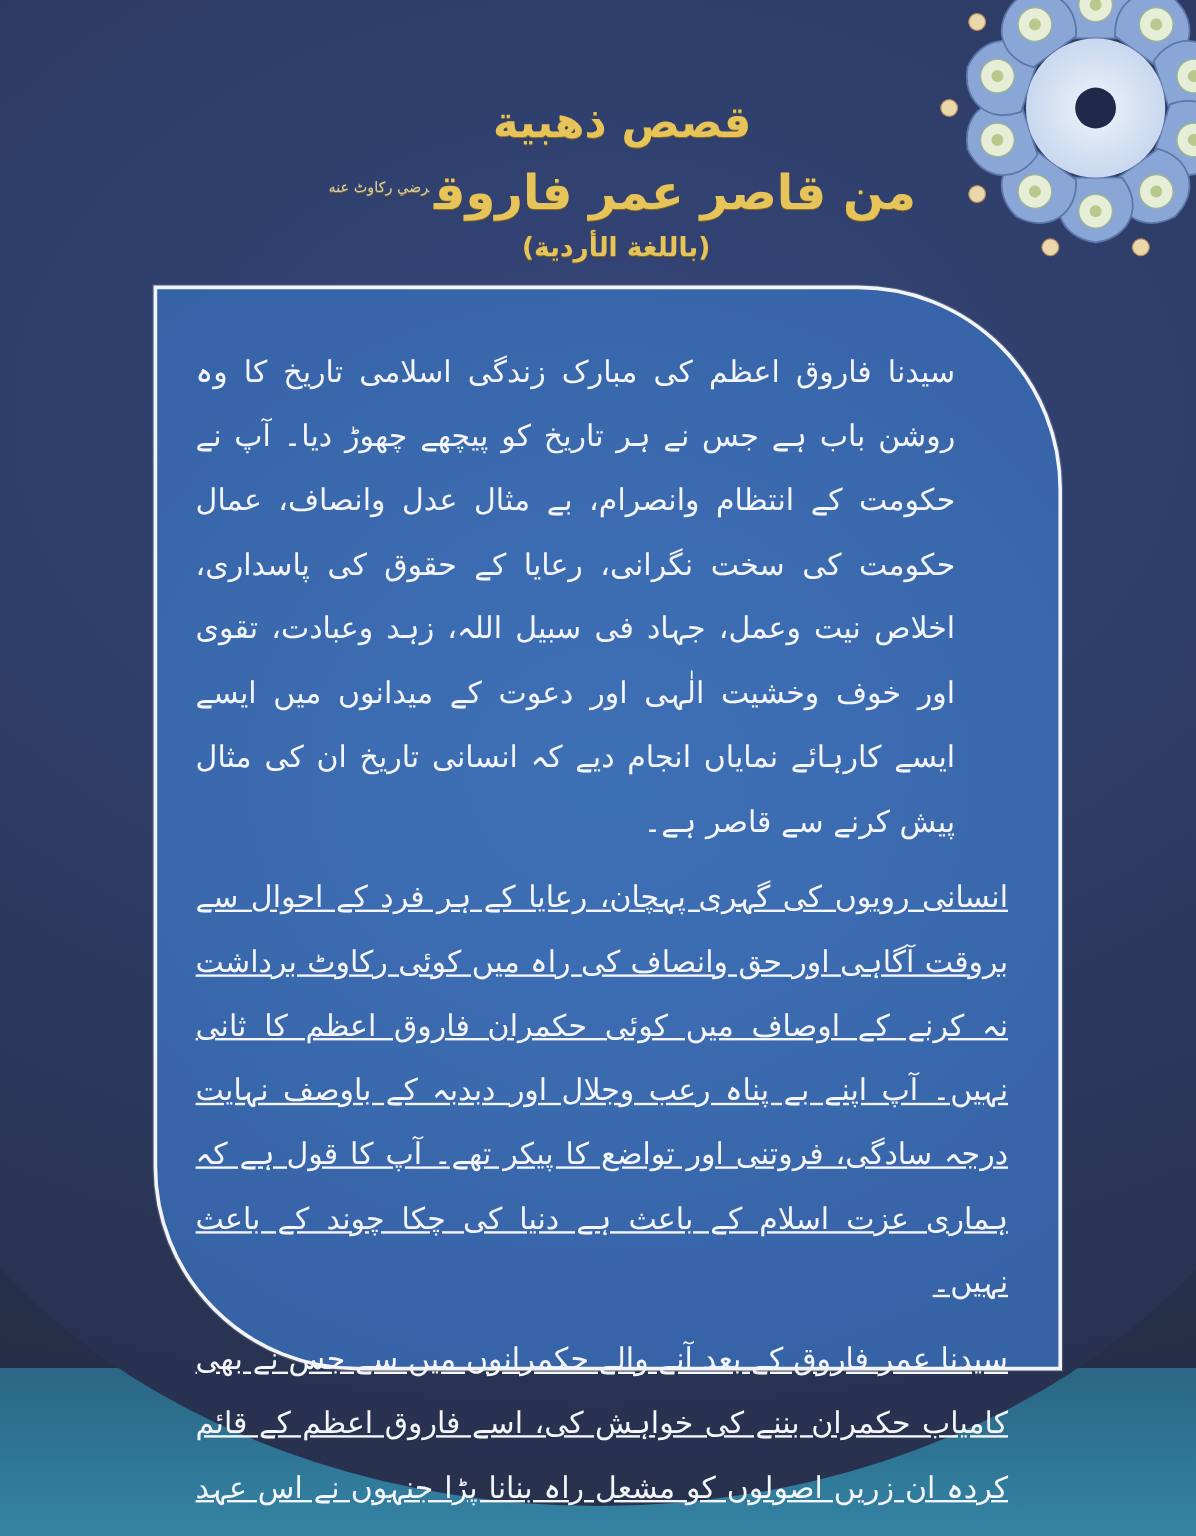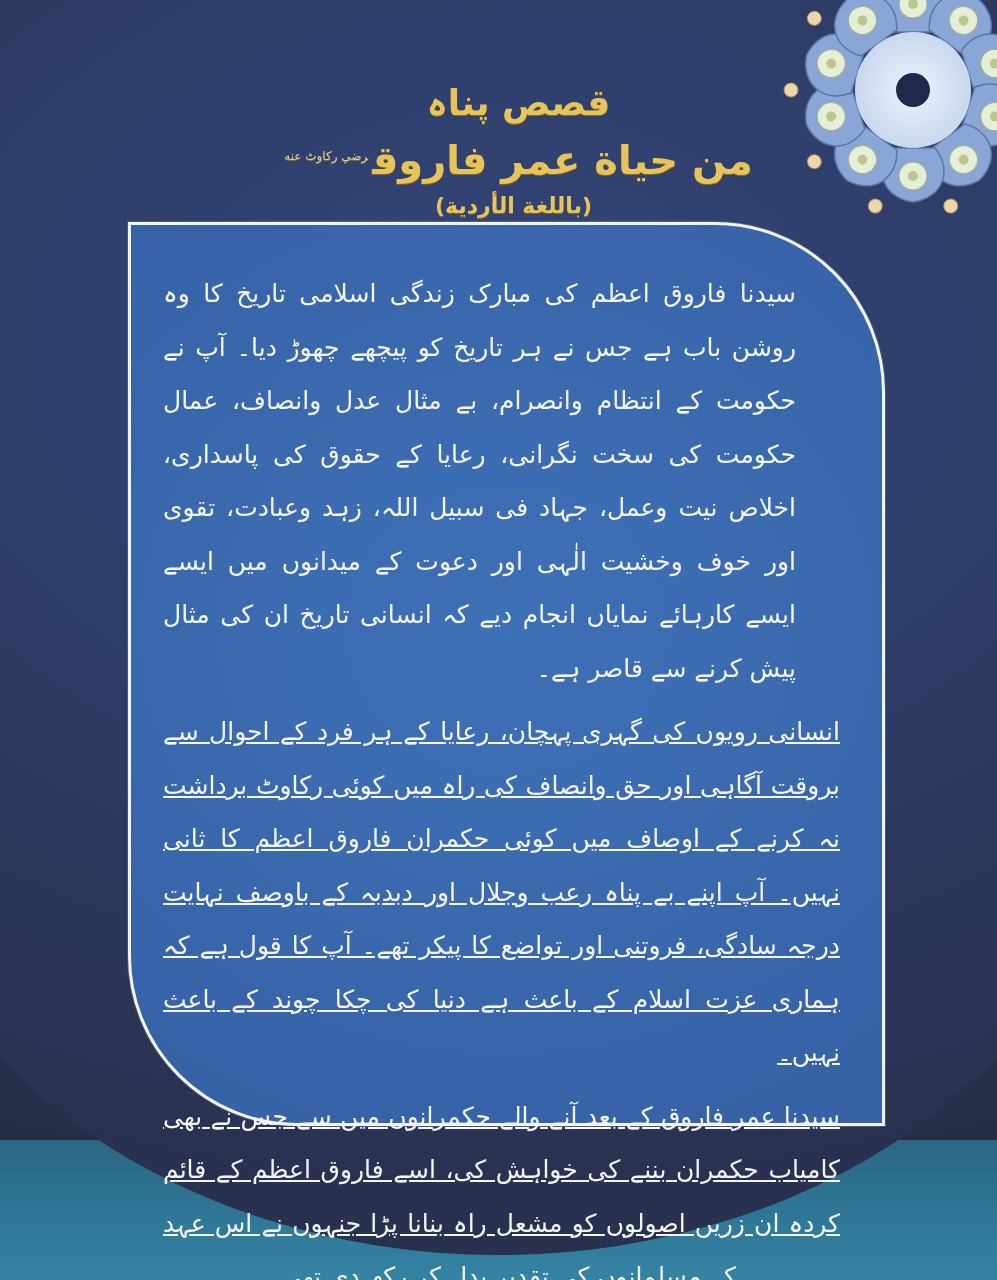--- a/index.html
+++ b/index.html
@@ -81,21 +81,21 @@
   .title-3 {
     font-size: 22px;
     line-height: 36px;
     padding-left: 30px;
   }
 
   
   .panel {
     position: absolute;
     left: 128px;
-    top: 222px;
+    top: 238px;
     width: 757px;
     height: 904px;
     background: #3b6bb0;
     background-image:
       radial-gradient(ellipse 80% 60% at 50% 45%, #3e70b6 0%, #3a68ad 60%, #3662a6 100%);
     border: 3px solid #f2f4f8;
     box-sizing: border-box;
     border-radius: 0 170px 0 170px;
     box-shadow: 0 0 0 1px rgba(255,255,255,0.15);
   }
@@ -215,22 +215,22 @@
         <circle cx="0" cy="-122" r="7" transform="rotate(342)"></circle>
       </g>
 
       <circle cx="0" cy="0" r="58" fill="url(#cg)"></circle>
       <circle cx="0" cy="0" r="17" fill="#1f2a4a"></circle>
     </g>
   </svg>
 </div>
 
 <div class="header">
-  <div class="title-line title-1">قصص پناہ</div>
-  <div class="title-line title-2"><span>من حياة عمر فاروق</span><span class="honorific">رضي رکاوٹ عنه</span></div>
+  <div class="title-line title-1">قصص ذهبية</div>
+  <div class="title-line title-2"><span>من قاصر عمر فاروق</span><span class="honorific">رضي رکاوٹ عنه</span></div>
   <div class="title-line title-3">(باللغة الأردية)</div>
 </div>
 
 <div class="panel">
   <div class="panel-text">
     <p class="para indent">سیدنا فاروق اعظم کی مبارک زندگی اسلامی تاریخ کا وہ روشن باب ہے جس نے ہر تاریخ کو پیچھے چھوڑ دیا۔ آپ نے حکومت کے انتظام وانصرام، بے مثال عدل وانصاف، عمال حکومت کی سخت نگرانی، رعایا کے حقوق کی پاسداری، اخلاص نیت وعمل، جہاد فی سبیل اللہ، زہد وعبادت، تقوی اور خوف وخشیت الٰہی اور دعوت کے میدانوں میں ایسے ایسے کارہائے نمایاں انجام دیے کہ انسانی تاریخ ان کی مثال پیش کرنے سے قاصر ہے۔</p>
     <p class="para">انسانی رویوں کی گہری پہچان، رعایا کے ہر فرد کے احوال سے بروقت آگاہی اور حق وانصاف کی راہ میں کوئی رکاوٹ برداشت نہ کرنے کے اوصاف میں کوئی حکمران فاروق اعظم کا ثانی نہیں۔ آپ اپنے بے پناہ رعب وجلال اور دبدبہ کے باوصف نہایت درجہ سادگی، فروتنی اور تواضع کا پیکر تھے۔ آپ کا قول ہے کہ ہماری عزت اسلام کے باعث ہے دنیا کی چکا چوند کے باعث نہیں۔</p>
     <p class="para last">سیدنا عمر فاروق کے بعد آنے والے حکمرانوں میں سے جس نے بھی کامیاب حکمران بننے کی خواہش کی، اسے فاروق اعظم کے قائم کردہ ان زریں اصولوں کو مشعل راہ بنانا پڑا جنہوں نے اس عہد کے مسلمانوں کی تقدیر بدل کر رکھ دی تھی۔</p>
   </div>
 </div>

